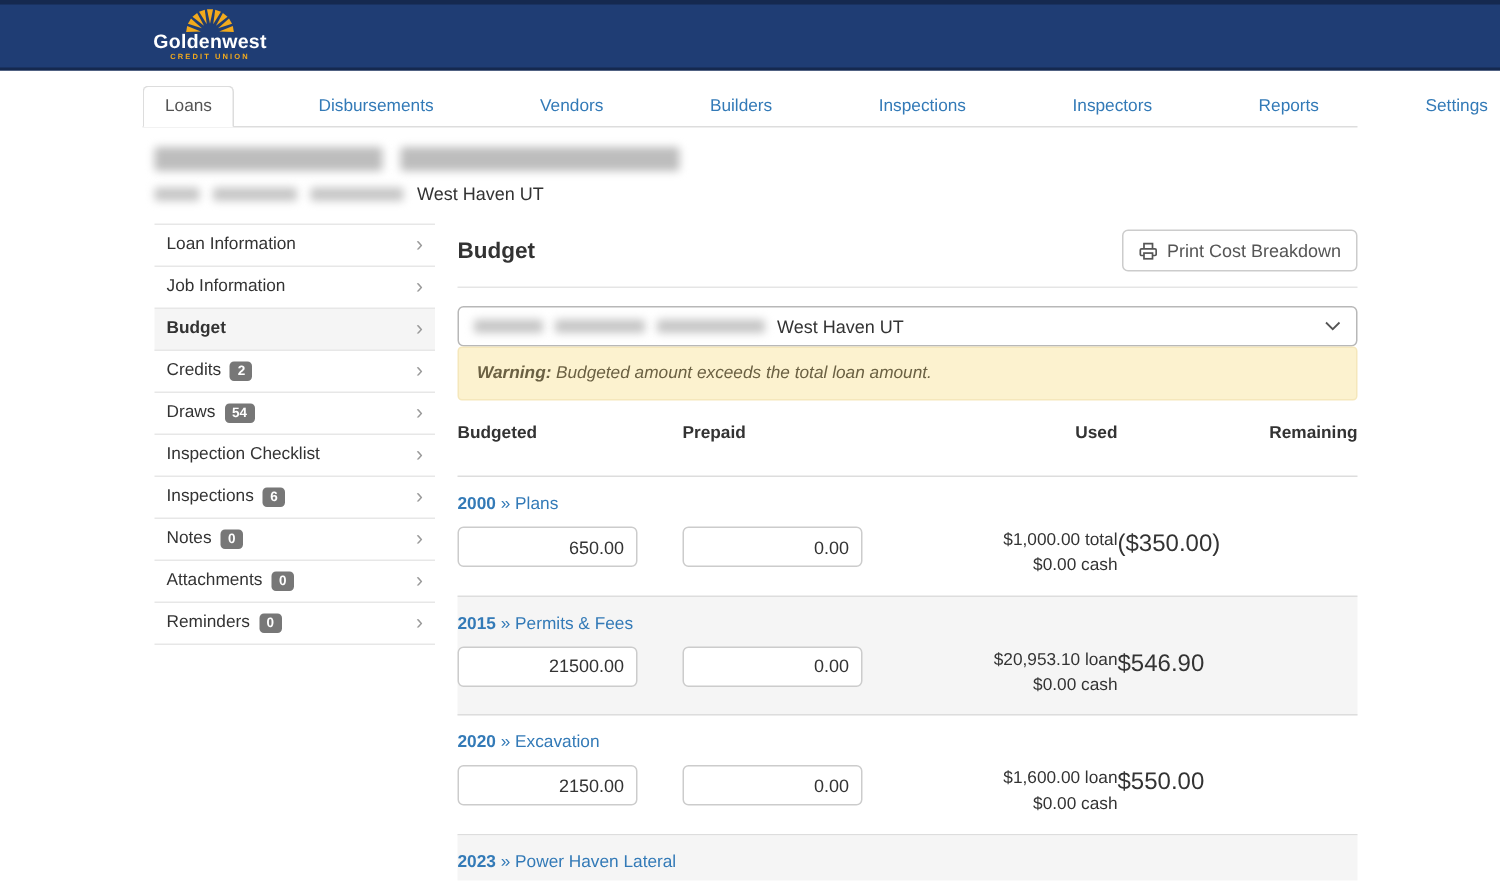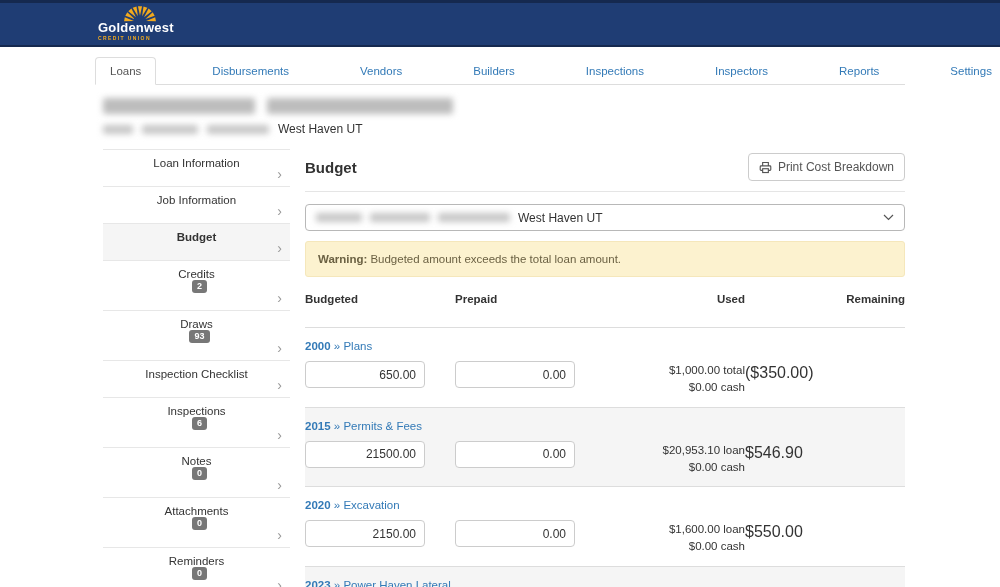--- a/index.html
+++ b/index.html
@@ -7,21 +7,21 @@
   body {
     width:1000px; height:587px; overflow:hidden; background:#fff;
     font-family:"Liberation Sans", sans-serif; font-size:12px; color:#333;
   }
   
   .navbar {
     height:47px; background:#1f3d74;
     border-top:3px solid #15294f; border-bottom:2px solid #15294f;
     position:relative;
   }
-  .logo { position:absolute; left:98px; top:2px; width:84px; line-height:1; }
+  .logo { position:absolute; left:98px; top:2px; width:84px; text-align:center; line-height:1; }
   .logo svg { display:block; margin:0 auto; }
   .logo-name { color:#fff; font-weight:bold; font-size:13px; letter-spacing:.2px; margin-top:-1px; }
   .logo-tag  { color:#f2aa1d; font-size:5px; font-weight:bold; letter-spacing:1.4px; margin-top:2px; }
 
   .container { width:810px; margin:0 auto; }
 
   
   .tabs { display:flex; margin:10px 0 0 0; padding:0; list-style:none; border-bottom:1px solid #ddd;gap:41px; }
   .tab {
     font-size:11.5px; color:#337ab7; padding:7px 14px; margin-bottom:-1px; cursor:pointer;
@@ -35,22 +35,22 @@
   .title-line { display:flex; gap:12px; align-items:center; }
   .title-line .blur { height:16px; background:#bdbdbd; }
   .sub-line { margin-top:8px; display:flex; gap:9px; align-items:center; font-size:12px; color:#333; }
   .sub-line .blur { height:9px; background:#c6c6c6; }
 
   
   .content { display:flex; margin-top:13px; padding-left:8px; }
   .sidebar { width:187px; flex:none; }
   .side-list { border-top:1px solid #e7e7e7; }
   .side-item {
-    display:flex; align-items:center; padding:7px 8px; border-bottom:1px solid #e7e7e7;
-    font-size:11.5px; cursor:pointer; min-height:28px;flex-direction:column;
+    display:flex; align-items:flex-start; padding:7px 8px; border-bottom:1px solid #e7e7e7;
+    font-size:11.5px; cursor:pointer; min-height:28px;
   }
   .side-item.active { background:#f5f5f5; font-weight:bold; }
   .badge {
     background:#777; color:#fff; font-size:9px; font-weight:bold;
     padding:2px 5px; border-radius:3px; margin-left:6px; line-height:1;
   }
   .chev-right { margin-left:auto; color:#9a9a9a; font-size:14px; line-height:10px; font-weight:normal; }
 
   .main { flex:1; margin-left:15px; }
 
@@ -66,22 +66,22 @@
   
   .select-box {
     margin-top:12px; height:27px; border:1px solid #b8b8b8; border-radius:4px;
     display:flex; align-items:center; gap:8px; padding:0 10px; font-size:12px; cursor:pointer; background:#fff;
   }
   .select-box .blur { height:9px; background:#c6c6c6; }
   .select-caret { margin-left:auto; display:flex; }
 
   
   .alert {
-    margin-top:10px; background:#fcf2cf; border:1px solid #f5e7bb; border-radius:3px;
-    padding:11px 12px; font-size:11.5px; color:#6b6143;
+    margin-top:0; background:#fcf2cf; border:1px solid #f5e7bb; border-radius:3px;
+    padding:11px 12px; font-size:11.5px; color:#6b6143;font-style:italic;
   }
   .alert b { margin-right:3px; }
 
   
   .budget-table { margin-top:16px; }
   .thead {
     display:grid; grid-template-columns:150px 150px 1fr 160px;
     font-weight:bold; font-size:11.5px; padding-bottom:22px; border-bottom:1px solid #ddd;
   }
   .t-right { text-align:right; }
@@ -168,21 +168,21 @@
 
     <span class="chev-right">›</span>
   </div>
           <div class="side-item">
     <span class="side-label">Credits</span>
     <span class="badge">2</span>
     <span class="chev-right">›</span>
   </div>
           <div class="side-item">
     <span class="side-label">Draws</span>
-    <span class="badge">93</span>
+    <span class="badge">54</span>
     <span class="chev-right">›</span>
   </div>
           <div class="side-item">
     <span class="side-label">Inspection Checklist</span>
 
     <span class="chev-right">›</span>
   </div>
           <div class="side-item">
     <span class="side-label">Inspections</span>
     <span class="badge">6</span>

